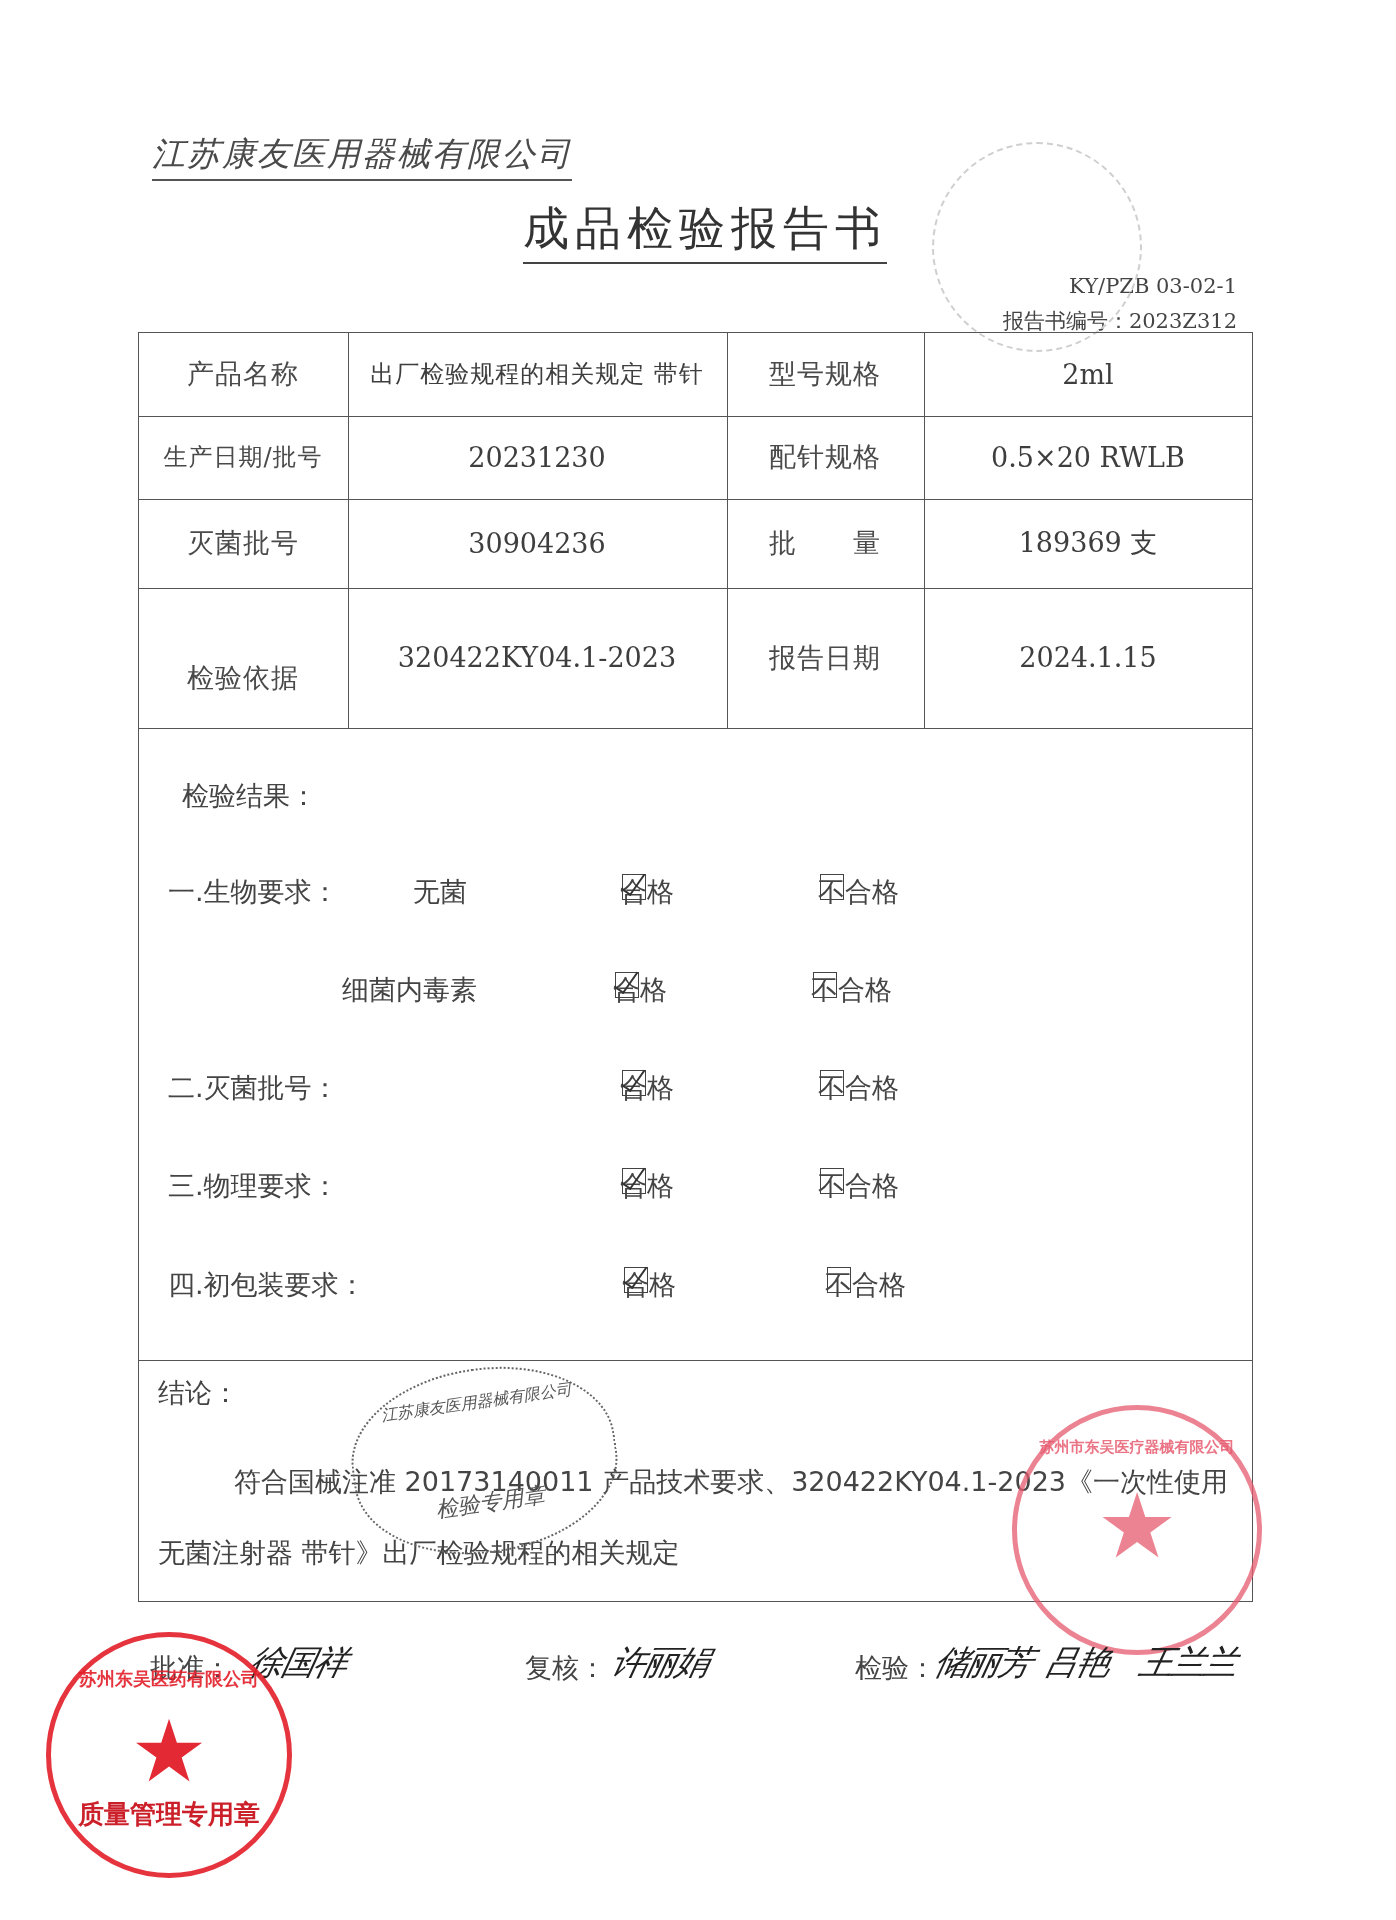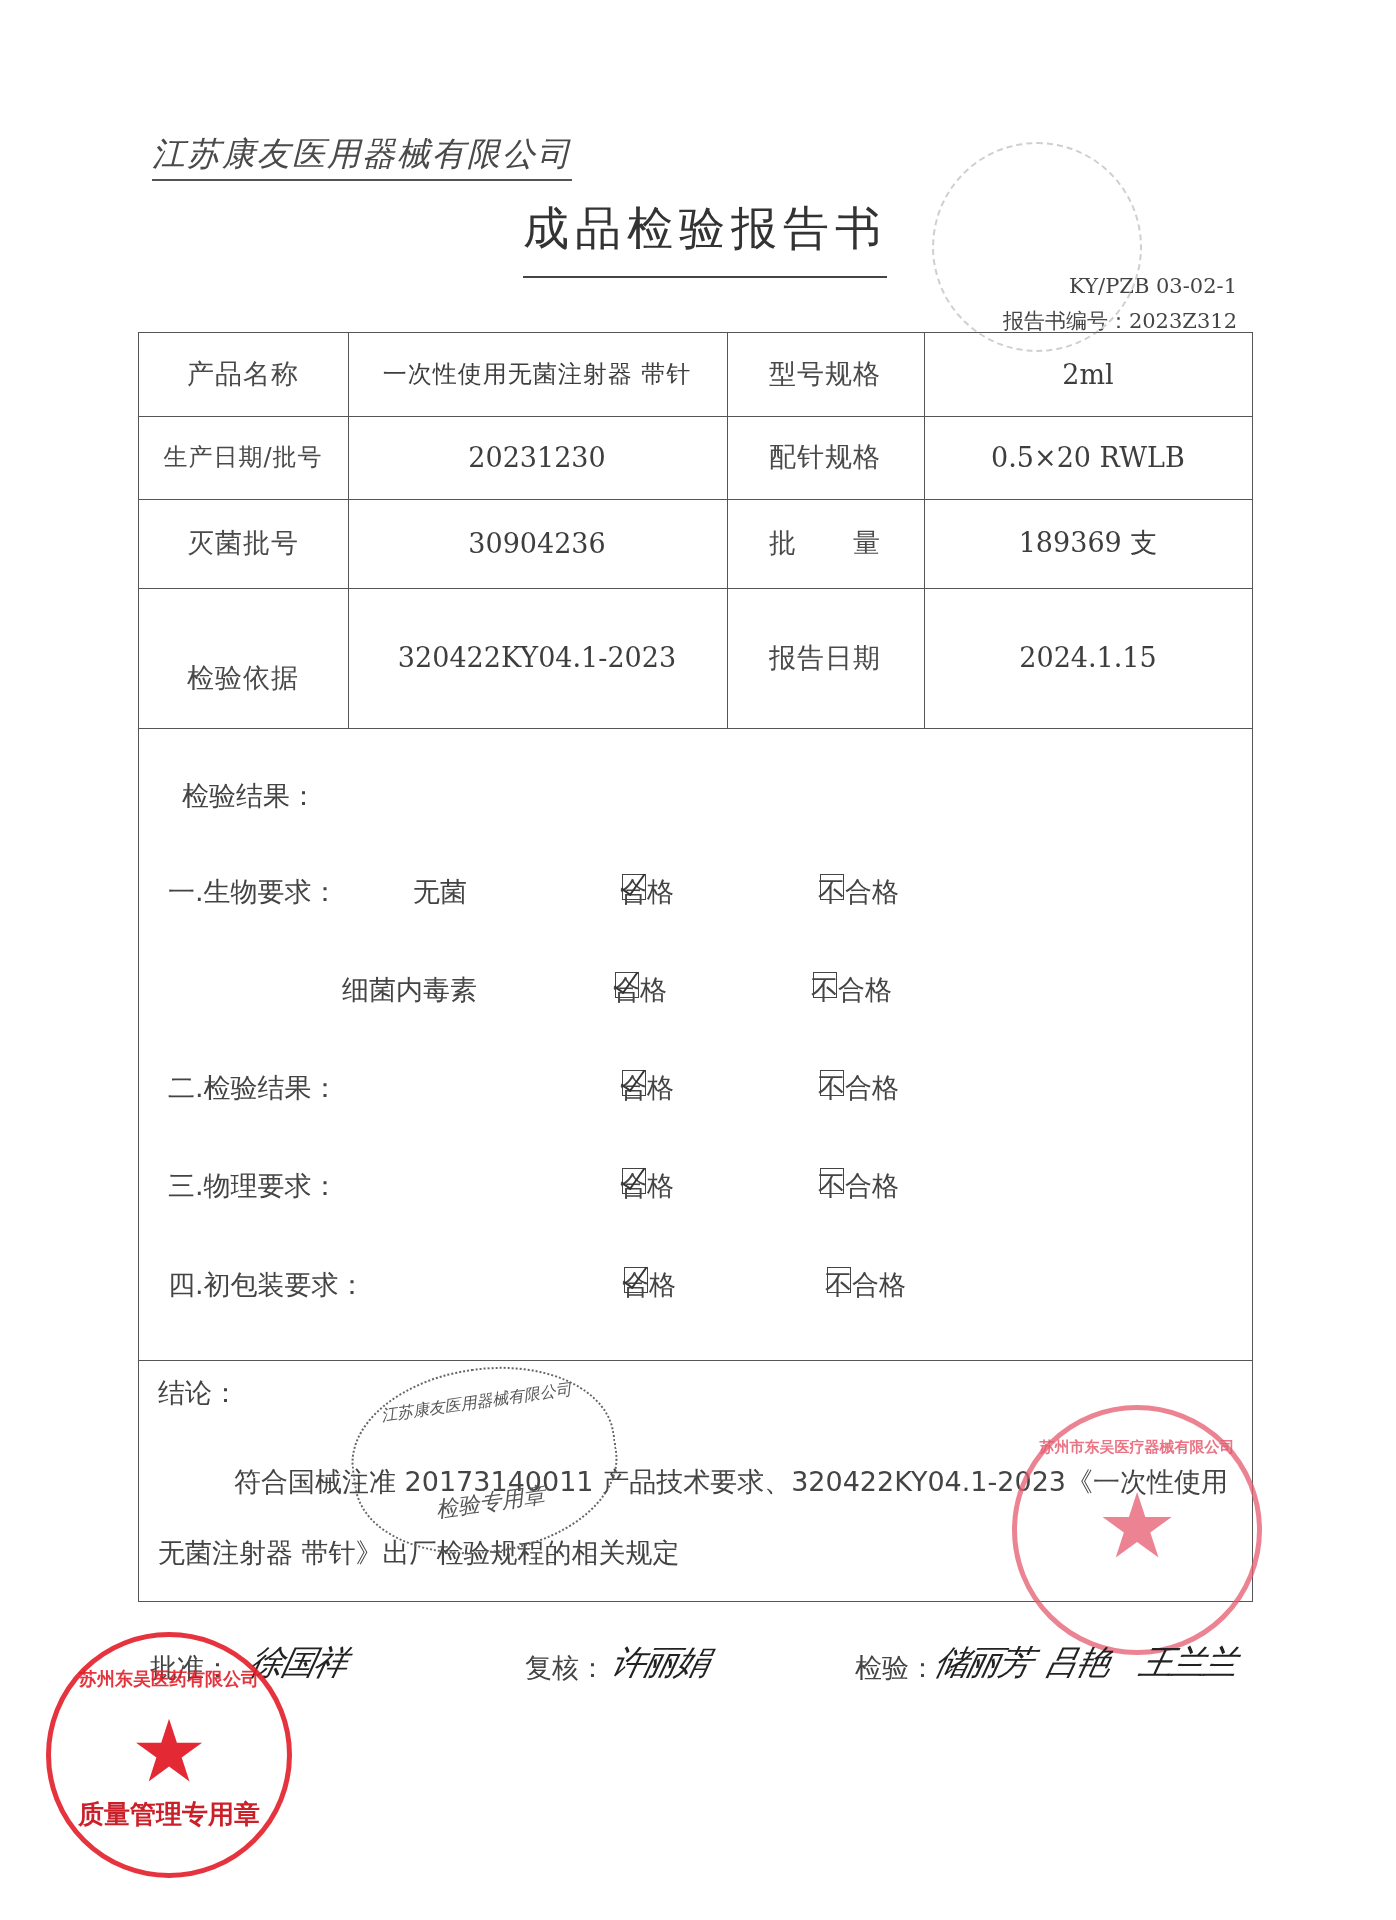--- a/index.html
+++ b/index.html
@@ -11,21 +11,21 @@
   }
   .abs { position: absolute; }
   .company {
     left: 152px; top: 132px; font-size: 33px; font-style: italic;
     letter-spacing: 2px; color: #4a4a4a;
     border-bottom: 2px solid #555; padding-bottom: 2px;
     font-family: "DejaVu Sans", sans-serif; font-weight: normal;
   }
   .title {
     left: 523px; top: 198px; font-size: 46px; letter-spacing: 6px; color: #333;
-    border-bottom: 2px solid #444; padding-bottom: 16px;
+    border-bottom: 2px solid #444; padding-bottom: 2px;
     font-family: "DejaVu Sans", sans-serif;
   }
   .docno { right: 159px; top: 274px; font-size: 21px; color: #444; }
   .reportno { right: 159px; top: 307px; font-size: 21px; color: #444; font-family: "DejaVu Sans", sans-serif; }
   .reportno .num { font-family: "DejaVu Serif", serif; }
 
   
   .frame { left: 138px; top: 332px; width: 1115px; height: 1270px; border: 1.5px solid #555; box-sizing: border-box; }
   .hline { position: absolute; height: 0; border-top: 1.5px solid #555; }
   .vline { position: absolute; width: 0; border-left: 1.5px solid #555; }
@@ -92,21 +92,21 @@
   <div class="hline" style="left:0; top:255px; width:1113px;"></div>
   <div class="hline" style="left:0; top:395px; width:1113px;"></div>
   <div class="hline" style="left:0; top:1027px; width:1113px;"></div>
 
   <div class="vline" style="left:209px; top:0; height:395px;"></div>
   <div class="vline" style="left:588px; top:0; height:395px;"></div>
   <div class="vline" style="left:785px; top:0; height:395px;"></div>
 </div>
 
 <div class="cell label" style="left:139px; top:333px; width:208px; height:82px;">产品名称</div>
-<div class="cell val-cn" style="left:348px; top:333px; width:378px; height:82px;">一次性使用无菌注射器 带针</div>
+<div class="cell val-cn" style="left:348px; top:333px; width:378px; height:82px;">出厂检验规程的相关规定 带针</div>
 <div class="cell label" style="left:727px; top:333px; width:196px; height:82px;">型号规格</div>
 <div class="cell val" style="left:924px; top:333px; width:328px; height:82px;">2ml</div>
 
 <div class="cell label small-label" style="left:139px; top:416px; width:208px; height:82px;">生产日期/批号</div>
 <div class="cell val" style="left:348px; top:416px; width:378px; height:82px;">20231230</div>
 <div class="cell label" style="left:727px; top:416px; width:196px; height:82px;">配针规格</div>
 <div class="cell val" style="left:924px; top:416px; width:328px; height:82px;">0.5×20 RWLB</div>
 
 <div class="cell label" style="left:139px; top:499px; width:208px; height:88px;">灭菌批号</div>
 <div class="cell val" style="left:348px; top:499px; width:378px; height:88px;">30904236</div>
@@ -142,21 +142,21 @@
       <span>合格</span>
       <span class="chk checked"></span>
     </span>
   <span style="left:643px;">
       <span>不合格</span>
       <span class="chk"></span>
     </span>
 </div>
 
 <div class="res-row" style="top:1070px;">
-  <span style="left:0;">二.检验结果：</span>
+  <span style="left:0;">二.灭菌批号：</span>
   <span style="left:452px;">
       <span>合格</span>
       <span class="chk checked"></span>
     </span>
   <span style="left:650px;">
       <span>不合格</span>
       <span class="chk"></span>
     </span>
 </div>
 

